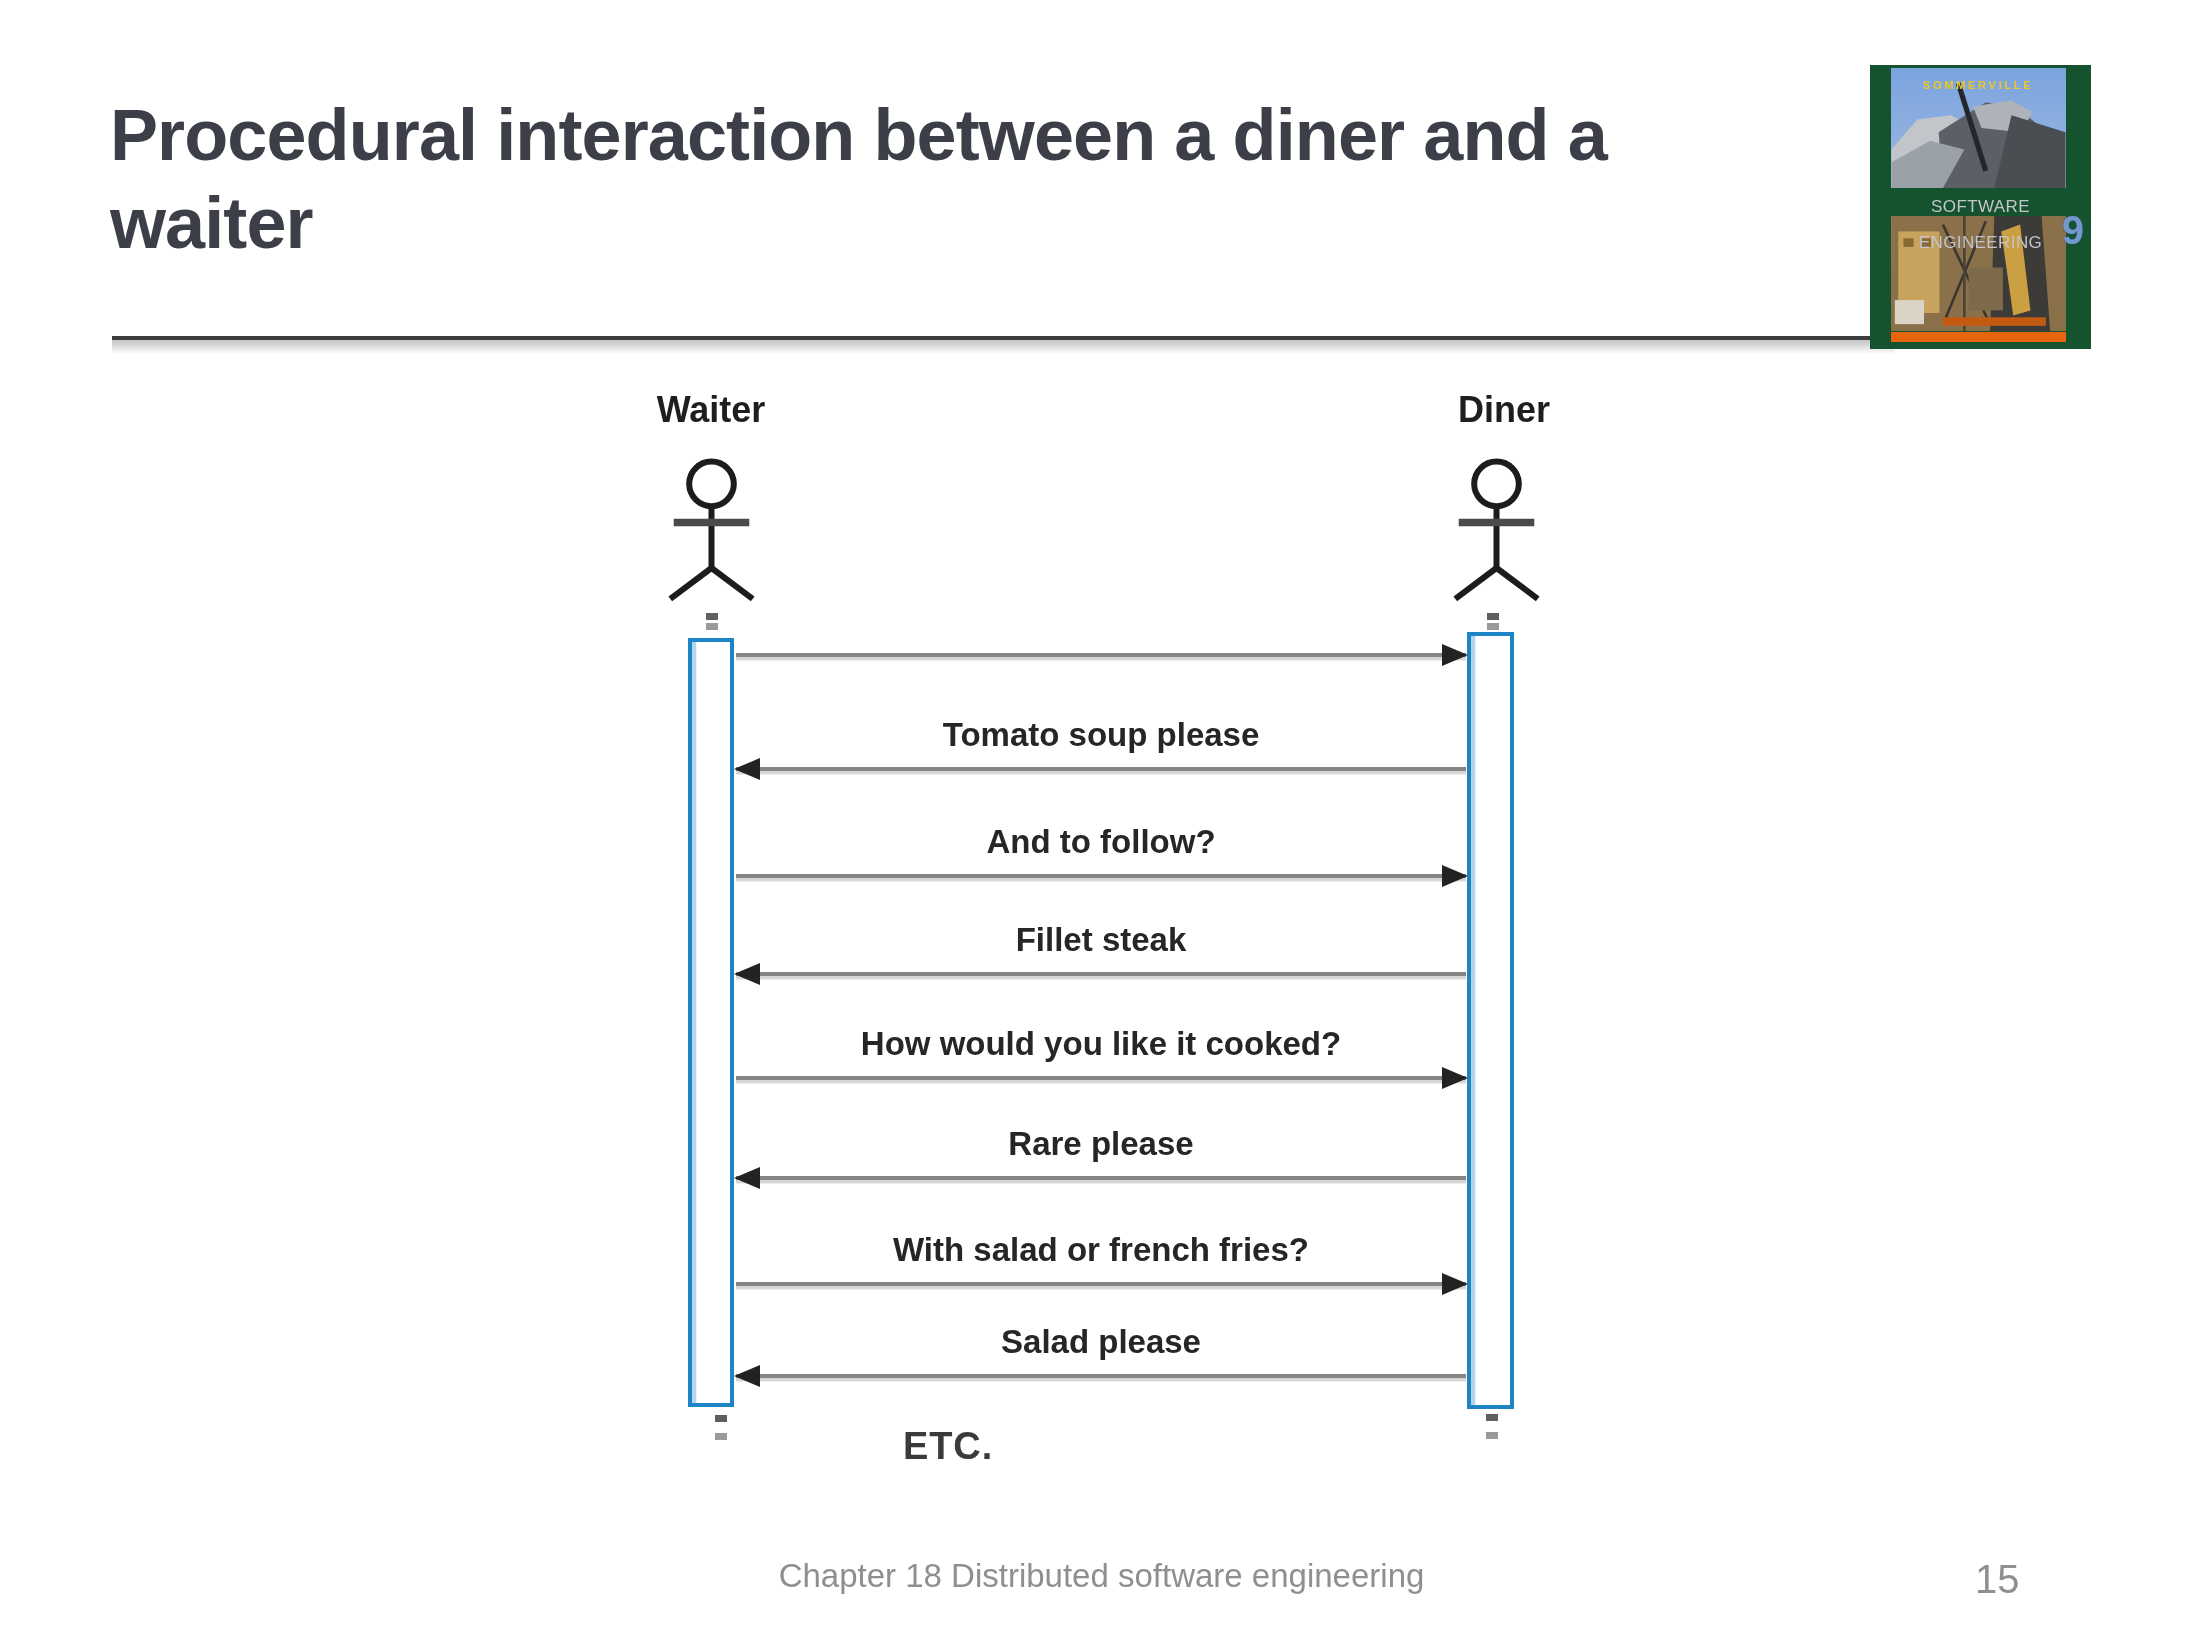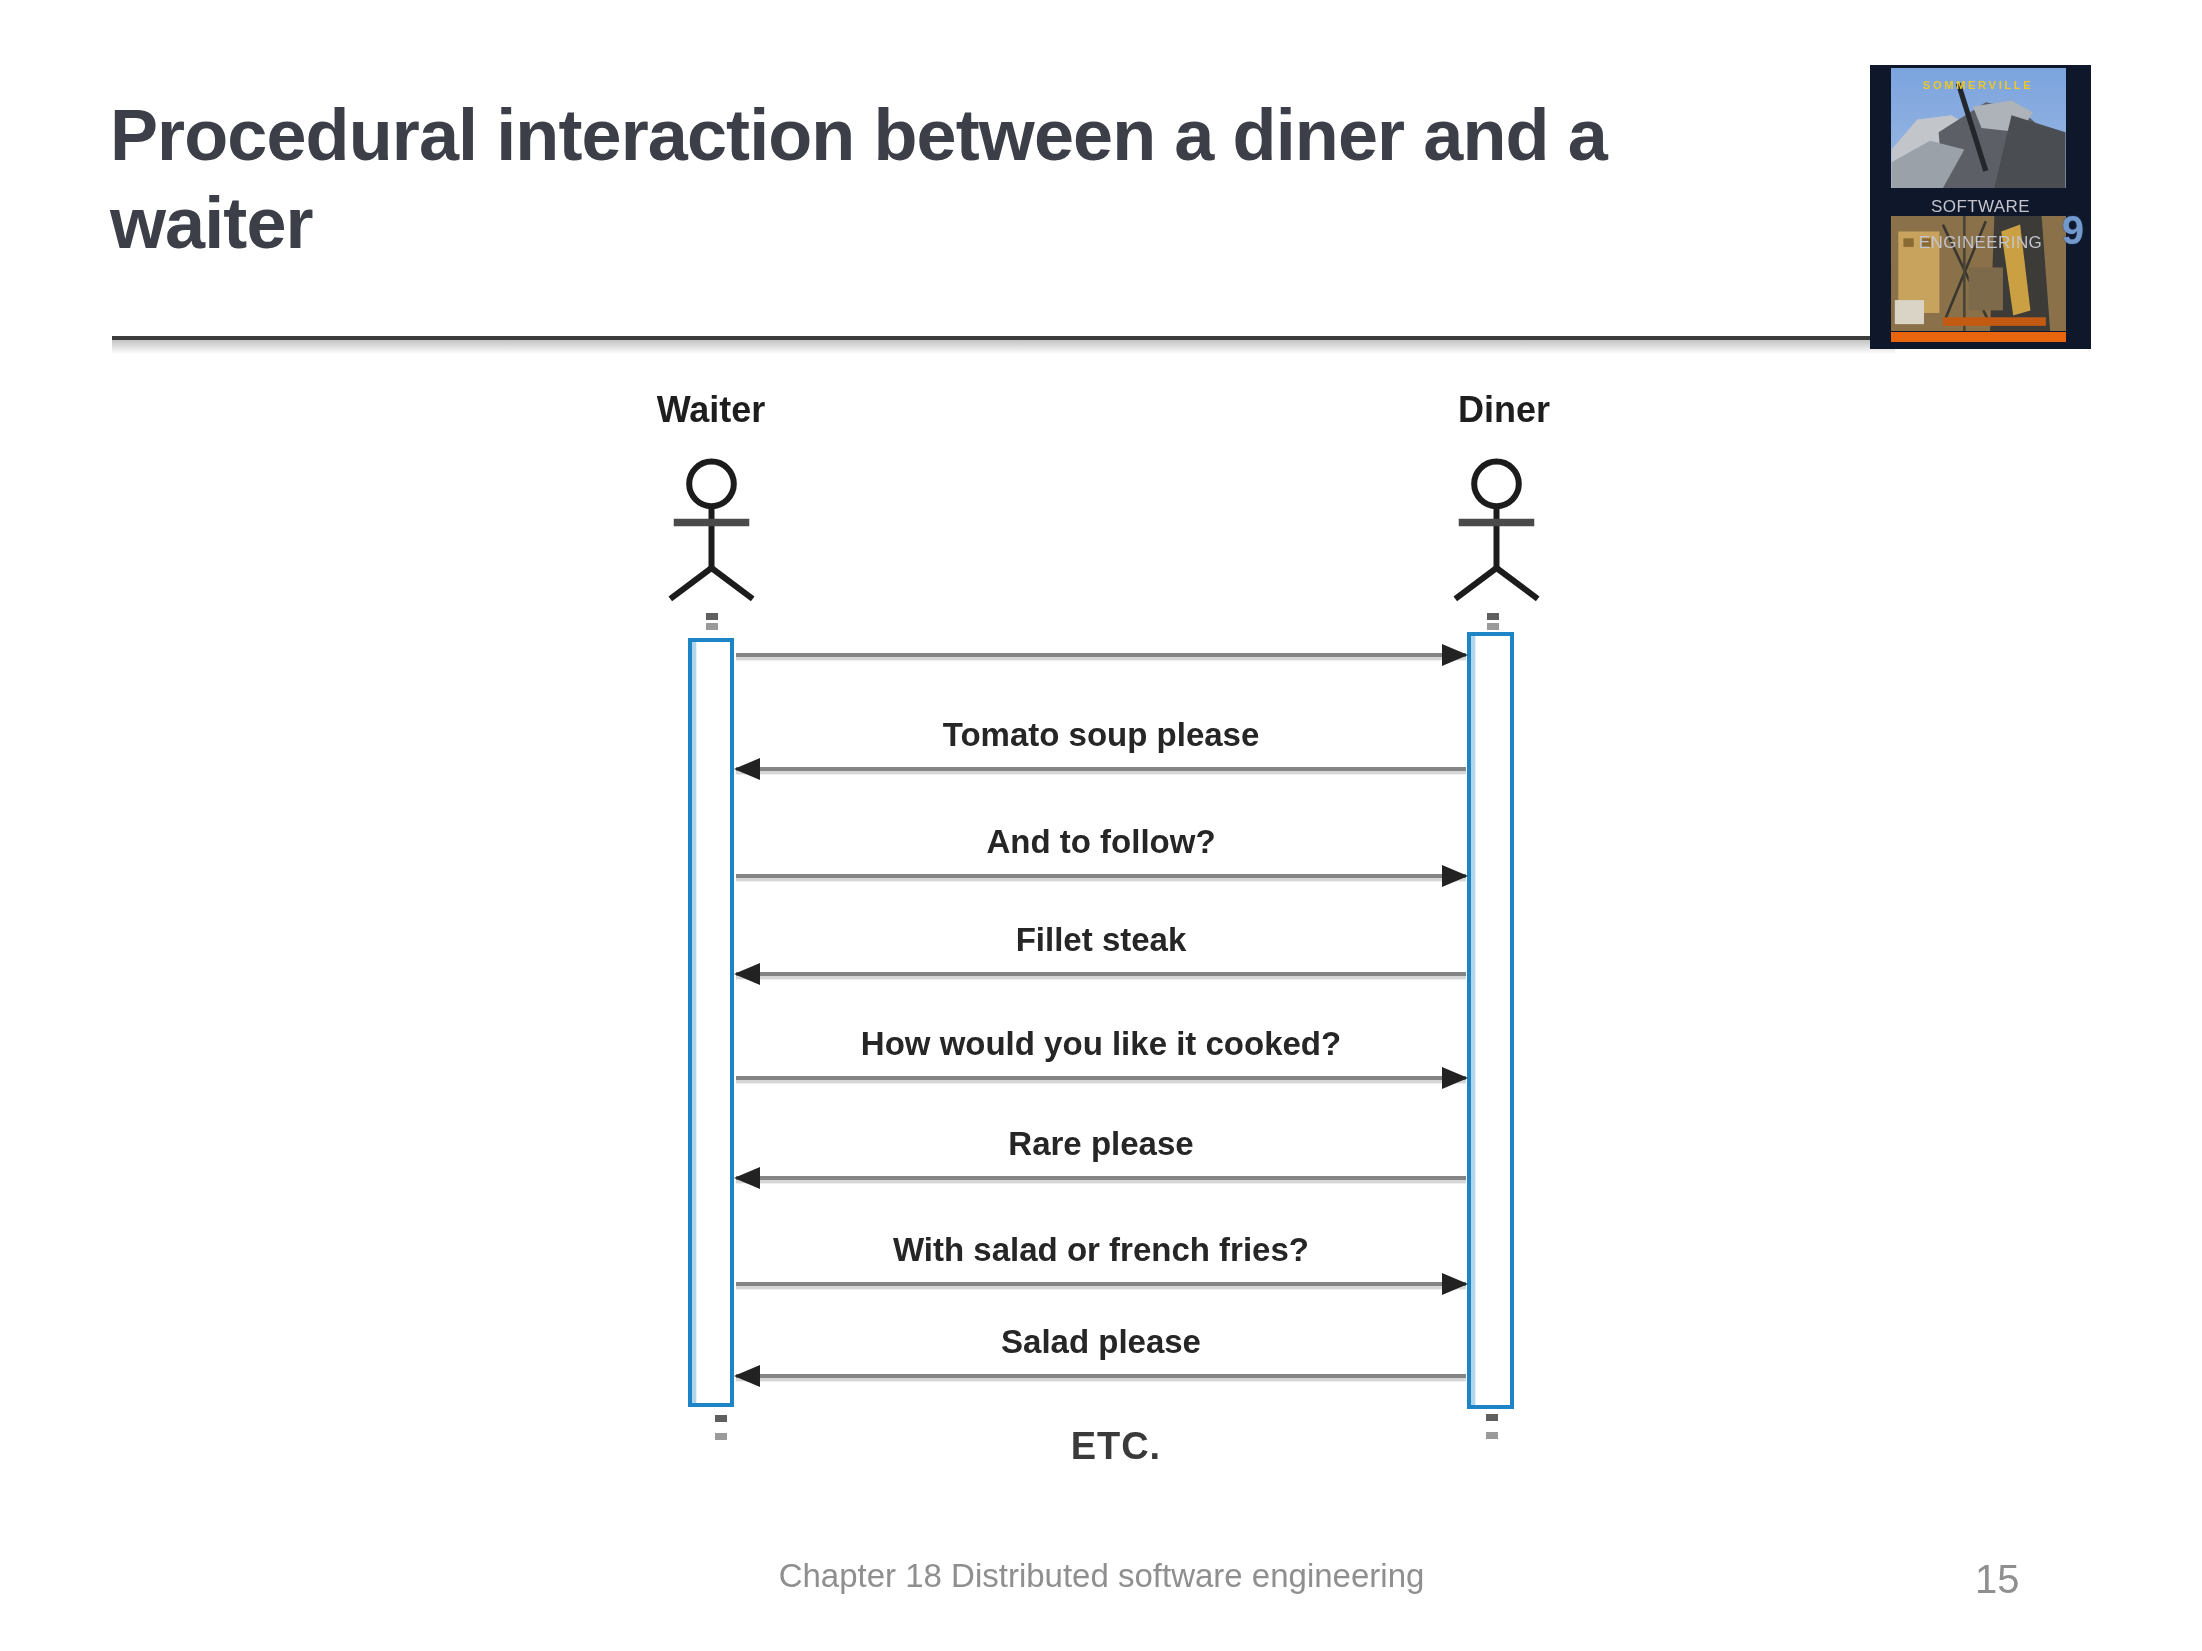--- a/index.html
+++ b/index.html
@@ -15,21 +15,21 @@
   }
   .title-rule{
     position:absolute;left:112px;top:336px;width:1783px;height:4.3px;
     background:#3c3c3c;
   }
   .title-rule::after{
     content:"";position:absolute;left:0;right:0;top:4.3px;height:13.8px;
     background:linear-gradient(#c2c2c2,rgba(255,255,255,0));
   }
   
-  .book-cover{position:absolute;left:1870px;top:65px;width:221px;height:284px;background:#0f172a;}
+  .book-cover{position:absolute;left:1870px;top:65px;width:221px;height:284px;background:#14532d;}
   .cover-photo-top{position:absolute;left:20.6px;top:3.4px;width:175px;height:120px;background:linear-gradient(#7ba4de,#9db8e2);overflow:hidden;}
   .cover-author{
     position:absolute;left:20.6px;top:13.8px;width:175px;text-align:center;
     font-size:11.2px;font-weight:700;letter-spacing:2.6px;color:#edc727;z-index:3;
   }
   .cover-title{
     position:absolute;left:0;top:124px;width:221px;height:26px;line-height:36px;
     text-align:center;font-size:17px;color:#c3c4cc;letter-spacing:0.4px;z-index:3;
   }
   .cover-edition{
@@ -61,21 +61,21 @@
   }
   .msg.right .msg-line::after{
     content:"";position:absolute;right:-1.7px;top:50%;transform:translateY(-50%);
     border:11.2px solid transparent;border-right:0;border-left:26px solid #222222;
   }
   .msg.left .msg-line::before{
     content:"";position:absolute;left:-1.7px;top:50%;transform:translateY(-50%);
     border:11.2px solid transparent;border-left:0;border-right:26px solid #222222;
   }
   .etc-label{
-    position:absolute;left:903px;top:1425px;width:258px;text-align:right;
+    position:absolute;left:903px;top:1425px;width:258px;text-align:left;
     font-size:38px;font-weight:600;color:#3a3a3a;letter-spacing:0.9px;
   }
   
   .footer-text{
     position:absolute;left:0;right:0;top:1557px;text-align:center;
     font-size:33px;color:#8f8f8f;
   }
   .page-number{position:absolute;left:1975px;top:1557px;font-size:40px;color:#8f8f8f;}
 </style>
 </head>

